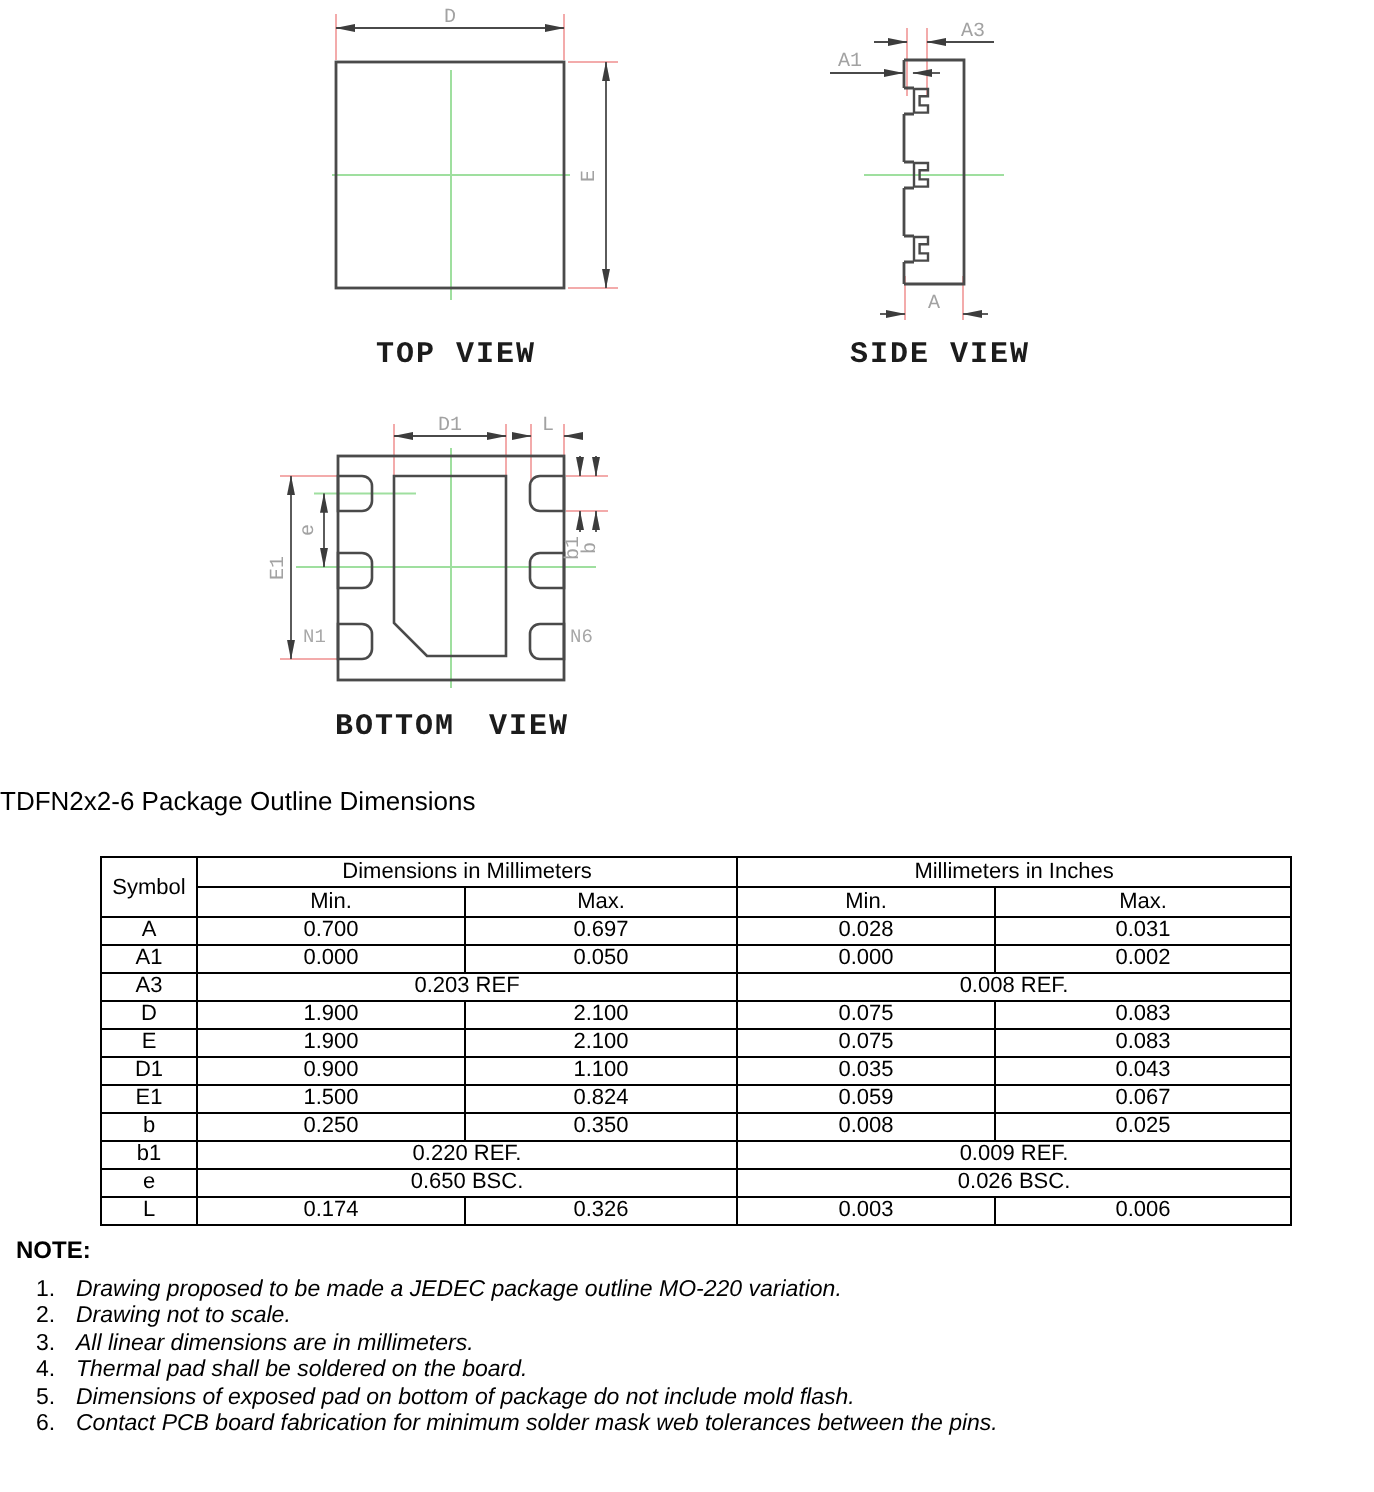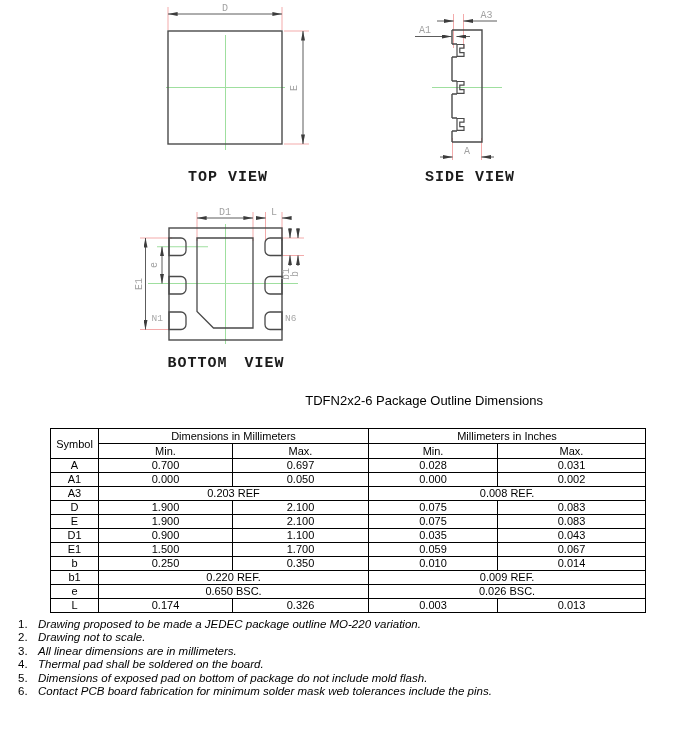--- a/index.html
+++ b/index.html
@@ -5,21 +5,21 @@
   html,body{margin:0;padding:0;background:#ffffff;}
   body{font-family:"Liberation Sans",sans-serif;color:#000;}
   .page{position:relative;width:687px;height:746px;background:#fff;overflow:hidden;}
 
   .drawing{position:absolute;}
   svg text{font-family:"Liberation Mono","DejaVu Sans Mono",monospace;}
   .dimlabel{fill:#a2a2a2;font-size:10px;}
   .pinlabel{fill:#a8a8a8;font-size:9.5px;}
   .viewtitle{fill:#1c1c1c;font-size:15px;font-weight:bold;letter-spacing:1px;}
 
-  .tbl-title{position:absolute;top:393px;left:0;width:543px;text-align:right;
+  .tbl-title{position:absolute;top:393px;left:0;width:543px;text-align:left;
              font-size:13px;color:#000;}
 
   table.dims{position:absolute;top:428px;left:50px;width:595px;
              border-collapse:collapse;table-layout:fixed;
              font-size:11px;color:#000;}
   table.dims td,table.dims th{border:1px solid #000;text-align:center;
              padding:0;font-weight:normal;line-height:13px;height:13px;
              overflow:hidden;white-space:nowrap;}
   table.dims tr.hdr td{height:14px;line-height:14px;}
 
@@ -187,52 +187,53 @@
       <tr>
         <td>D1</td>
         <td>0.900</td>
         <td>1.100</td>
         <td>0.035</td>
         <td>0.043</td>
       </tr>
       <tr>
         <td>E1</td>
         <td>1.500</td>
-        <td>1.700</td>
+        <td>0.824</td>
         <td>0.059</td>
         <td>0.067</td>
       </tr>
       <tr>
         <td>b</td>
         <td>0.250</td>
         <td>0.350</td>
-        <td>0.010</td>
-        <td>0.014</td>
+        <td>0.008</td>
+        <td>0.025</td>
       </tr>
       <tr>
         <td>b1</td>
         <td colspan="2">0.220 REF.</td>
         <td colspan="2">0.009 REF.</td>
       </tr>
       <tr>
         <td>e</td>
         <td colspan="2">0.650 BSC.</td>
         <td colspan="2">0.026 BSC.</td>
       </tr>
       <tr>
         <td>L</td>
         <td>0.174</td>
         <td>0.326</td>
         <td>0.003</td>
-        <td>0.013</td>
+        <td>0.006</td>
       </tr>
     </tbody>
   </table>
 
   <div class="notes">
+    <div class="heading">NOTE:</div>
     <div class="note-item">
       <span class="num">1.</span>
       <span class="txt">Drawing proposed to be made a JEDEC package outline MO-220 variation.</span>
     </div>
     <div class="note-item">
       <span class="num">2.</span>
       <span class="txt">Drawing not to scale.</span>
     </div>
     <div class="note-item">
       <span class="num">3.</span>
@@ -241,17 +242,17 @@
     <div class="note-item">
       <span class="num">4.</span>
       <span class="txt">Thermal pad shall be soldered on the board.</span>
     </div>
     <div class="note-item">
       <span class="num">5.</span>
       <span class="txt">Dimensions of exposed pad on bottom of package do not include mold flash.</span>
     </div>
     <div class="note-item">
       <span class="num">6.</span>
-      <span class="txt">Contact PCB board fabrication for minimum solder mask web tolerances include the pins.</span>
+      <span class="txt">Contact PCB board fabrication for minimum solder mask web tolerances between the pins.</span>
     </div>
   </div>
 
 </div>
 
 </body></html>

